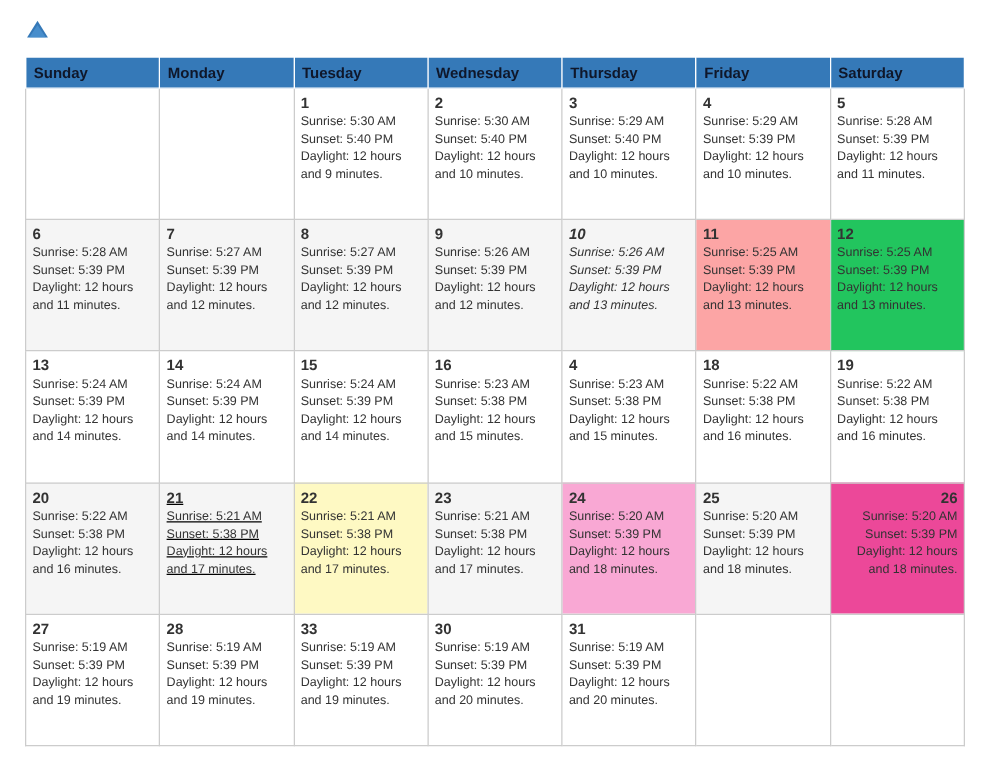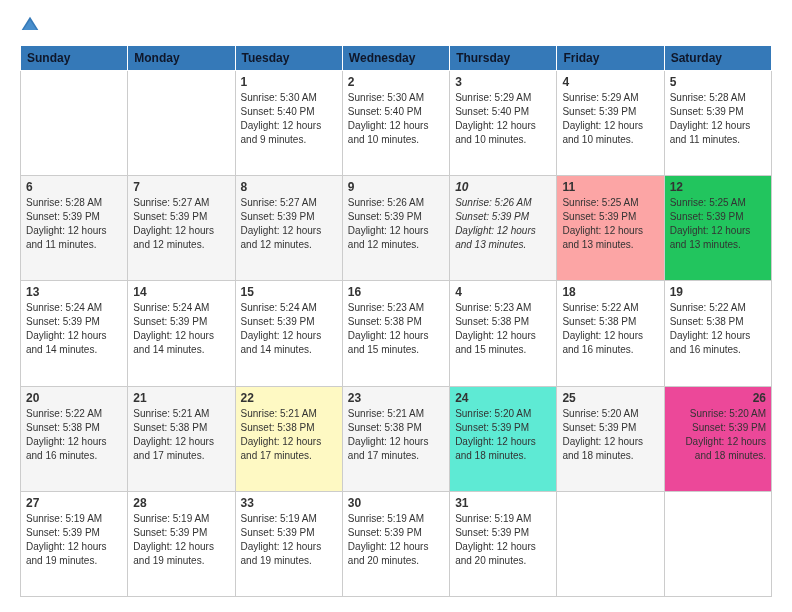--- a/index.html
+++ b/index.html
@@ -248,39 +248,39 @@
 Daylight: 12 hours and 16 minutes.</div>
           </td>
         </tr>
         <tr>
           <td style="background: rgb(245, 245, 245);">
             <span class="day-number">20</span>
             <div class="day-info" style="white-space: pre-line;">Sunrise: 5:22 AM
 Sunset: 5:38 PM
 Daylight: 12 hours and 16 minutes.</div>
           </td>
-          <td style="background: rgb(245, 245, 245);">
+          <td style="background: rgb(245, 245, 245); text-decoration: underline;">
             <span class="day-number">21</span>
             <div class="day-info" style="white-space: pre-line;">Sunrise: 5:21 AM
 Sunset: 5:38 PM
 Daylight: 12 hours and 17 minutes.</div>
           </td>
           <td style="background: #fef9c3;">
             <span class="day-number">22</span>
             <div class="day-info" style="white-space: pre-line;">Sunrise: 5:21 AM
 Sunset: 5:38 PM
 Daylight: 12 hours and 17 minutes.</div>
           </td>
           <td style="background: rgb(245, 245, 245);">
             <span class="day-number">23</span>
             <div class="day-info" style="white-space: pre-line;">Sunrise: 5:21 AM
 Sunset: 5:38 PM
 Daylight: 12 hours and 17 minutes.</div>
           </td>
-          <td style="background: #5eead4;">
+          <td style="background: #f9a8d4;">
             <span class="day-number">24</span>
             <div class="day-info" style="white-space: pre-line;">Sunrise: 5:20 AM
 Sunset: 5:39 PM
 Daylight: 12 hours and 18 minutes.</div>
           </td>
           <td style="background: rgb(245, 245, 245);">
             <span class="day-number">25</span>
             <div class="day-info" style="white-space: pre-line;">Sunrise: 5:20 AM
 Sunset: 5:39 PM
 Daylight: 12 hours and 18 minutes.</div>

